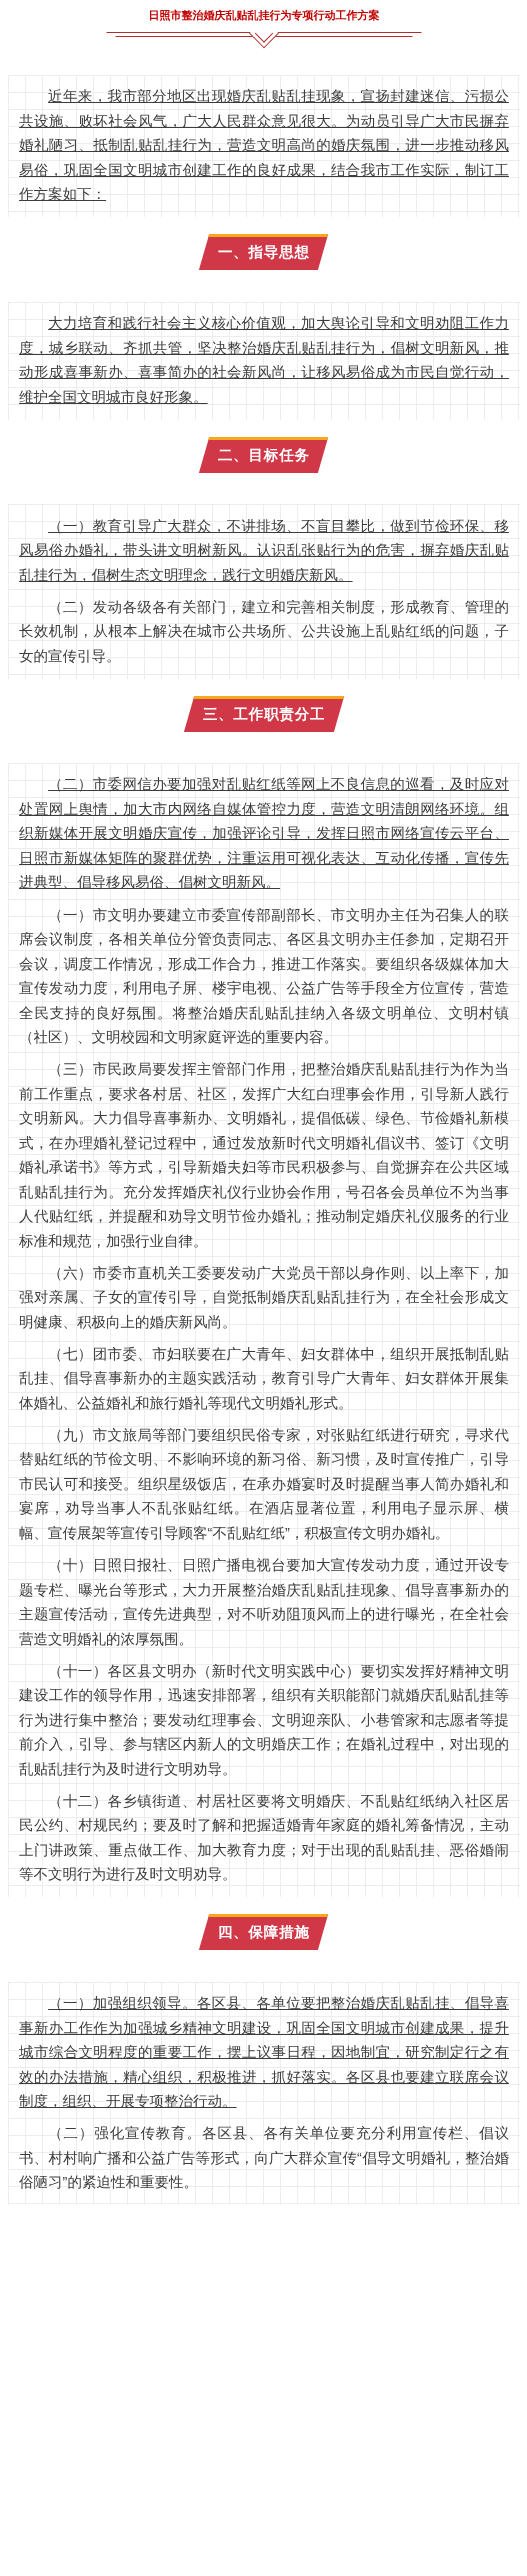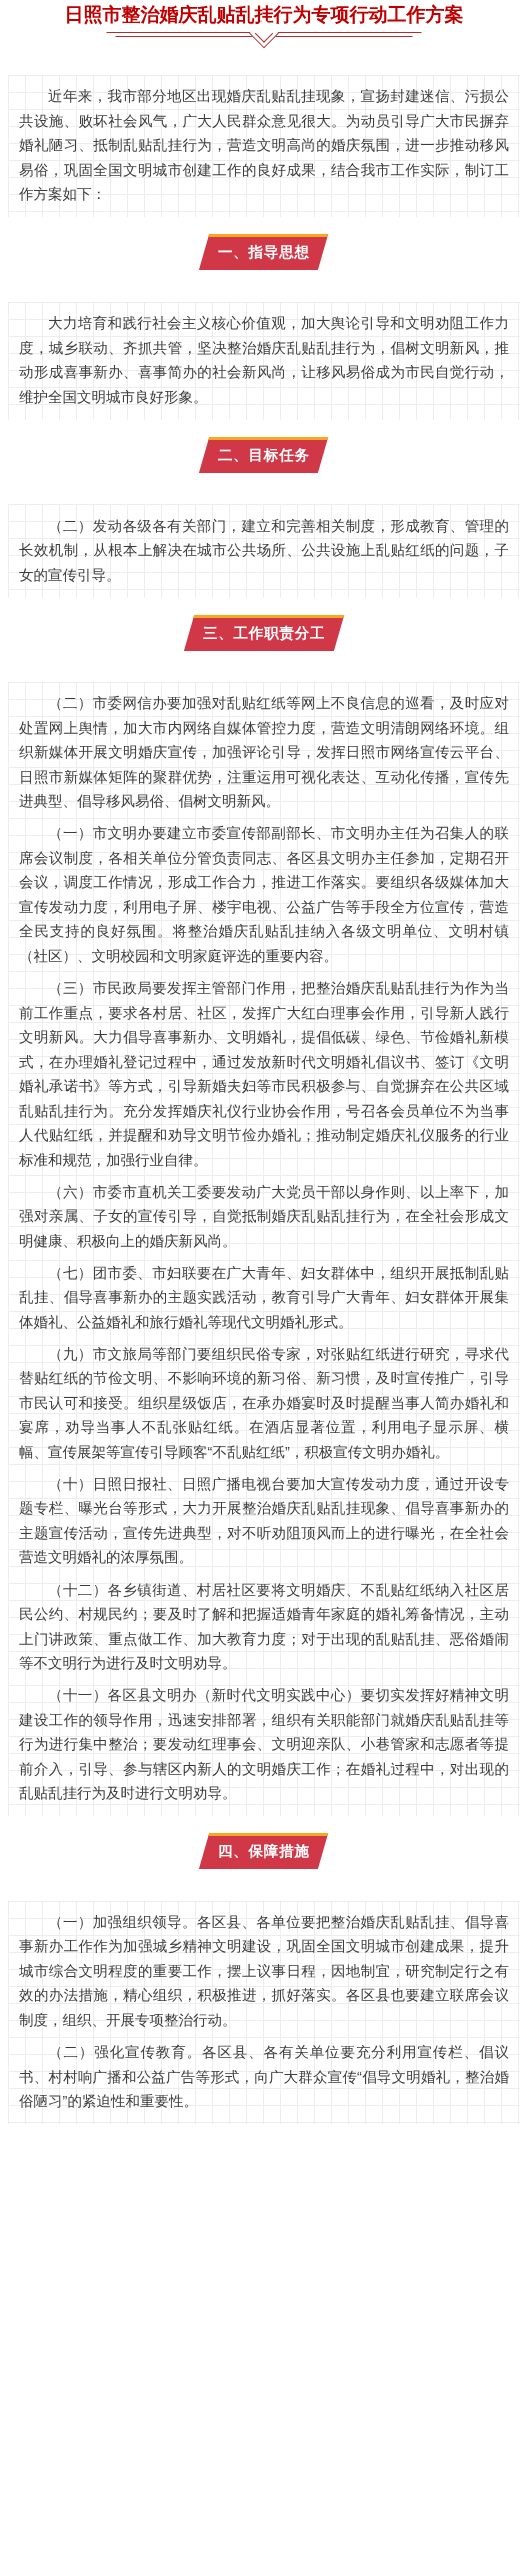--- a/index.html
+++ b/index.html
@@ -8,21 +8,21 @@
     background:#ffffff;
     font-family:"Liberation Sans","DejaVu Sans",sans-serif;
     color:#3c3c3c;
   }
   .doc{width:528px;padding-top:6.1px;}
 
   
   .page-title{
     margin:0;
     text-align:center;
-    font-size:19px;
+    font-size:11px;
     line-height:18.4px;
     font-weight:bold;
     color:#c00000;
     letter-spacing:0px;
   }
   .divider{
     position:relative;
     height:20px;
     margin-top:3.1px;
     margin-bottom:27.5px;
@@ -57,21 +57,21 @@
       linear-gradient(to bottom,#ededed 0.8px,transparent 0.8px);
     background-size:17px 17px;
   }
   .grid-block p{
     margin:7.6px 0 0 0;
     font-size:14.5px;
     line-height:24.5px;
     text-indent:2em;
     text-align:justify;
   }
-  .grid-block p:first-child{margin-top:0;}
+  .grid-block p:first-child{margin-top:0;text-decoration:underline;}
 
   
   .banner-row{
     display:flex;
     justify-content:center;
     margin:17px 0 31px 0;
   }
   .banner{
     transform:skewX(-16deg);
     background:#d03848;
@@ -114,38 +114,39 @@
   <section class="grid-block">
     <p>大力培育和践行社会主义核心价值观，加大舆论引导和文明劝阻工作力度，城乡联动、齐抓共管，坚决整治婚庆乱贴乱挂行为，倡树文明新风，推动形成喜事新办、喜事简办的社会新风尚，让移风易俗成为市民自觉行动，维护全国文明城市良好形象。</p>
   </section>
 
   <div class="banner-row">
     <div class="banner">
       <span class="banner-label">二、目标任务</span>
     </div>
   </div>
   <section class="grid-block">
+    <p>（一）教育引导广大群众，不讲排场、不盲目攀比，做到节俭环保、移风易俗办婚礼，带头讲文明树新风。认识乱张贴行为的危害，摒弃婚庆乱贴乱挂行为，倡树生态文明理念，践行文明婚庆新风。</p>
     <p>（二）发动各级各有关部门，建立和完善相关制度，形成教育、管理的长效机制，从根本上解决在城市公共场所、公共设施上乱贴红纸的问题，子女的宣传引导。</p>
   </section>
 
   <div class="banner-row">
     <div class="banner">
       <span class="banner-label">三、工作职责分工</span>
     </div>
   </div>
   <section class="grid-block">
     <p>（二）市委网信办要加强对乱贴红纸等网上不良信息的巡看，及时应对处置网上舆情，加大市内网络自媒体管控力度，营造文明清朗网络环境。组织新媒体开展文明婚庆宣传，加强评论引导，发挥日照市网络宣传云平台、日照市新媒体矩阵的聚群优势，注重运用可视化表达、互动化传播，宣传先进典型、倡导移风易俗、倡树文明新风。</p>
     <p>（一）市文明办要建立市委宣传部副部长、市文明办主任为召集人的联席会议制度，各相关单位分管负责同志、各区县文明办主任参加，定期召开会议，调度工作情况，形成工作合力，推进工作落实。要组织各级媒体加大宣传发动力度，利用电子屏、楼宇电视、公益广告等手段全方位宣传，营造全民支持的良好氛围。将整治婚庆乱贴乱挂纳入各级文明单位、文明村镇（社区）、文明校园和文明家庭评选的重要内容。</p>
     <p>（三）市民政局要发挥主管部门作用，把整治婚庆乱贴乱挂行为作为当前工作重点，要求各村居、社区，发挥广大红白理事会作用，引导新人践行文明新风。大力倡导喜事新办、文明婚礼，提倡低碳、绿色、节俭婚礼新模式，在办理婚礼登记过程中，通过发放新时代文明婚礼倡议书、签订《文明婚礼承诺书》等方式，引导新婚夫妇等市民积极参与、自觉摒弃在公共区域乱贴乱挂行为。充分发挥婚庆礼仪行业协会作用，号召各会员单位不为当事人代贴红纸，并提醒和劝导文明节俭办婚礼；推动制定婚庆礼仪服务的行业标准和规范，加强行业自律。</p>
     <p>（六）市委市直机关工委要发动广大党员干部以身作则、以上率下，加强对亲属、子女的宣传引导，自觉抵制婚庆乱贴乱挂行为，在全社会形成文明健康、积极向上的婚庆新风尚。</p>
     <p>（七）团市委、市妇联要在广大青年、妇女群体中，组织开展抵制乱贴乱挂、倡导喜事新办的主题实践活动，教育引导广大青年、妇女群体开展集体婚礼、公益婚礼和旅行婚礼等现代文明婚礼形式。</p>
     <p>（九）市文旅局等部门要组织民俗专家，对张贴红纸进行研究，寻求代替贴红纸的节俭文明、不影响环境的新习俗、新习惯，及时宣传推广，引导市民认可和接受。组织星级饭店，在承办婚宴时及时提醒当事人简办婚礼和宴席，劝导当事人不乱张贴红纸。在酒店显著位置，利用电子显示屏、横幅、宣传展架等宣传引导顾客“不乱贴红纸”，积极宣传文明办婚礼。</p>
     <p>（十）日照日报社、日照广播电视台要加大宣传发动力度，通过开设专题专栏、曝光台等形式，大力开展整治婚庆乱贴乱挂现象、倡导喜事新办的主题宣传活动，宣传先进典型，对不听劝阻顶风而上的进行曝光，在全社会营造文明婚礼的浓厚氛围。</p>
+    <p>（十一）各区县文明办（新时代文明实践中心）要切实发挥好精神文明建设工作的领导作用，迅速安排部署，组织有关职能部门就婚庆乱贴乱挂等行为进行集中整治；要发动红理事会、文明迎亲队、小巷管家和志愿者等提前介入，引导、参与辖区内新人的文明婚庆工作；在婚礼过程中，对出现的乱贴乱挂行为及时进行文明劝导。</p>
     <p>（十二）各乡镇街道、村居社区要将文明婚庆、不乱贴红纸纳入社区居民公约、村规民约；要及时了解和把握适婚青年家庭的婚礼筹备情况，主动上门讲政策、重点做工作、加大教育力度；对于出现的乱贴乱挂、恶俗婚闹等不文明行为进行及时文明劝导。</p>
-    <p>（十一）各区县文明办（新时代文明实践中心）要切实发挥好精神文明建设工作的领导作用，迅速安排部署，组织有关职能部门就婚庆乱贴乱挂等行为进行集中整治；要发动红理事会、文明迎亲队、小巷管家和志愿者等提前介入，引导、参与辖区内新人的文明婚庆工作；在婚礼过程中，对出现的乱贴乱挂行为及时进行文明劝导。</p>
   </section>
 
   <div class="banner-row">
     <div class="banner">
       <span class="banner-label">四、保障措施</span>
     </div>
   </div>
   <section class="grid-block">
     <p>（一）加强组织领导。各区县、各单位要把整治婚庆乱贴乱挂、倡导喜事新办工作作为加强城乡精神文明建设，巩固全国文明城市创建成果，提升城市综合文明程度的重要工作，摆上议事日程，因地制宜，研究制定行之有效的办法措施，精心组织，积极推进，抓好落实。各区县也要建立联席会议制度，组织、开展专项整治行动。</p>
     <p>（二）强化宣传教育。各区县、各有关单位要充分利用宣传栏、倡议书、村村响广播和公益广告等形式，向广大群众宣传“倡导文明婚礼，整治婚俗陋习”的紧迫性和重要性。</p>

